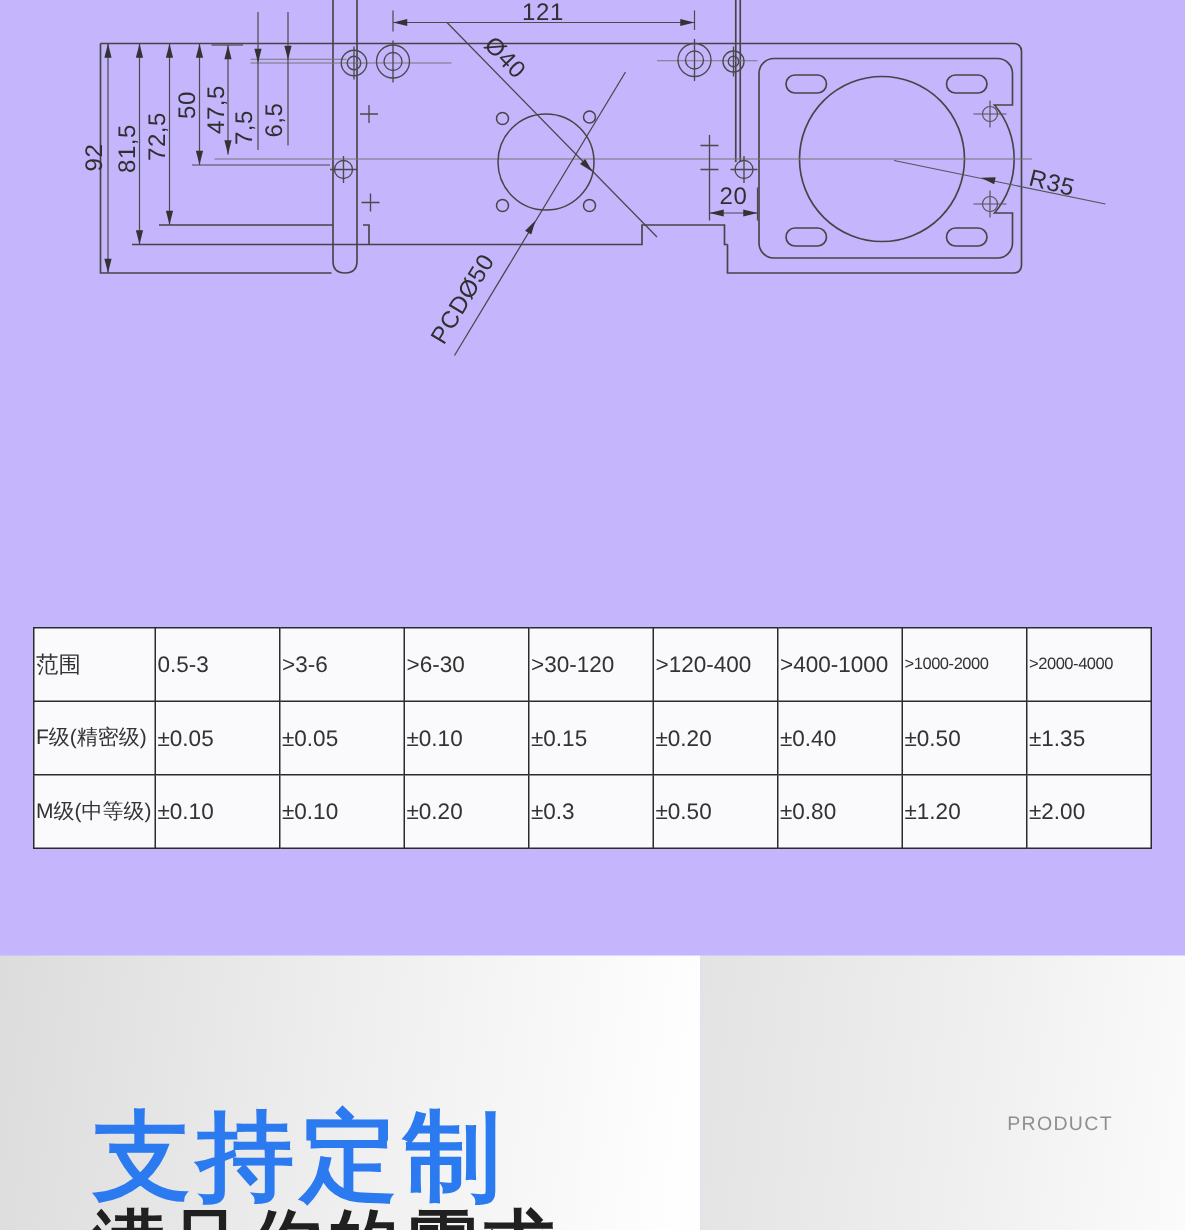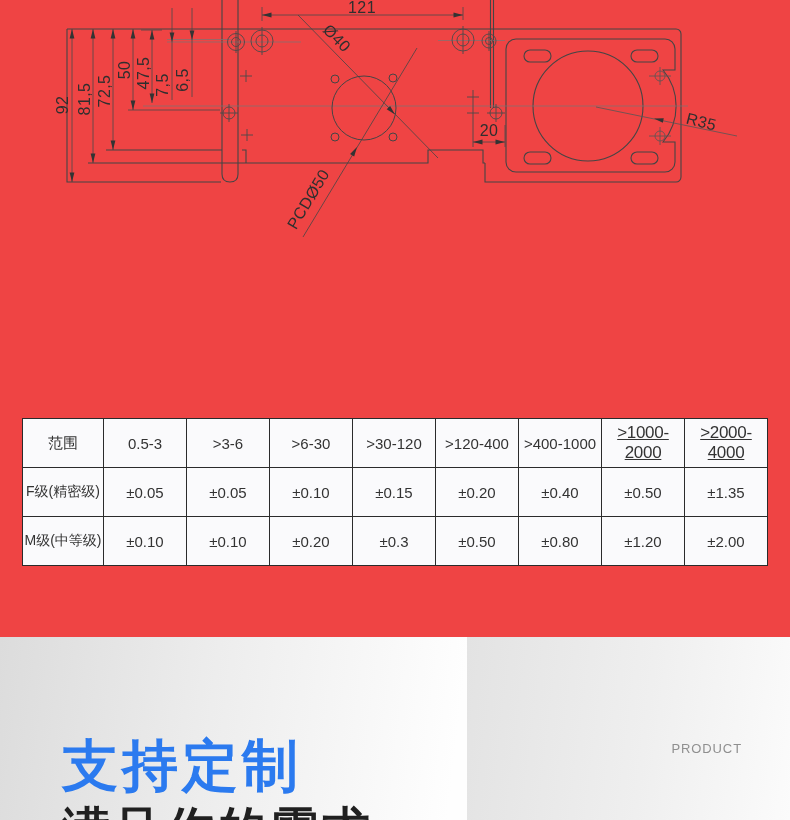--- a/index.html
+++ b/index.html
@@ -1,58 +1,58 @@
 <!DOCTYPE html>
 <html><head>
 <meta charset="utf-8">
 <style>
   html,body{margin:0;padding:0;}
   .page{
     position:relative;
     width:790px;height:820px;
-    background:#ef4444;
+    background:#c4b5fd;
     overflow:hidden;
     font-family:"Liberation Sans","DejaVu Sans",sans-serif;
   }
   
   .drawing-wrap{position:absolute;left:0;top:0;width:790px;height:418px;}
   svg text{
     font-family:"Liberation Sans","DejaVu Sans",sans-serif;
     fill:#2f2f2f;
   }
   .dimtext{font-size:16px;letter-spacing:.4px;}
   
   .tol-table{
     position:absolute;left:22px;top:418px;
     width:746px;height:145px;
     border-collapse:collapse;table-layout:fixed;
     background:#fafafc;
     font-size:15px;color:#333;
   }
   .tol-table th,.tol-table td{
     border:1px solid #2b2b2b;
-    text-align:center;vertical-align:middle;
+    text-align:left;vertical-align:middle;
     font-weight:400;padding:0 1px;
     height:48px;
   }
   .tol-table .rowlabel{font-size:14px;}
-  .tol-table .hdr-tight{font-size:17px;letter-spacing:-.3px;text-decoration:underline;}
+  .tol-table .hdr-tight{font-size:11px;letter-spacing:-.3px;}
   
   .banner{position:absolute;left:0;top:637px;width:790px;height:183px;}
   .banner-left{
     position:absolute;left:0;top:0;width:467px;height:183px;
     background:linear-gradient(97deg,#dcdcdc 0%,#ededed 45%,#fefefe 96%);
   }
   .banner-right{
     position:absolute;left:467px;top:0;width:323px;height:183px;
     background:linear-gradient(97deg,#e3e3e3 0%,#efefef 55%,#fbfbfb 100%);
   }
   .headline-primary{
     position:absolute;left:62px;top:98px;
-    font-size:56px;font-weight:700;letter-spacing:4px;
+    font-size:65px;font-weight:700;letter-spacing:4px;
     color:#2b7aef;white-space:nowrap;line-height:1.1;
   }
   .headline-secondary{
     position:absolute;left:62px;top:167px;
     font-size:48px;font-weight:700;letter-spacing:4px;
     color:#202020;white-space:nowrap;line-height:1.1;
   }
   .caption{
     position:absolute;right:48px;top:102px;
     text-align:right;color:#8f8f8f;

